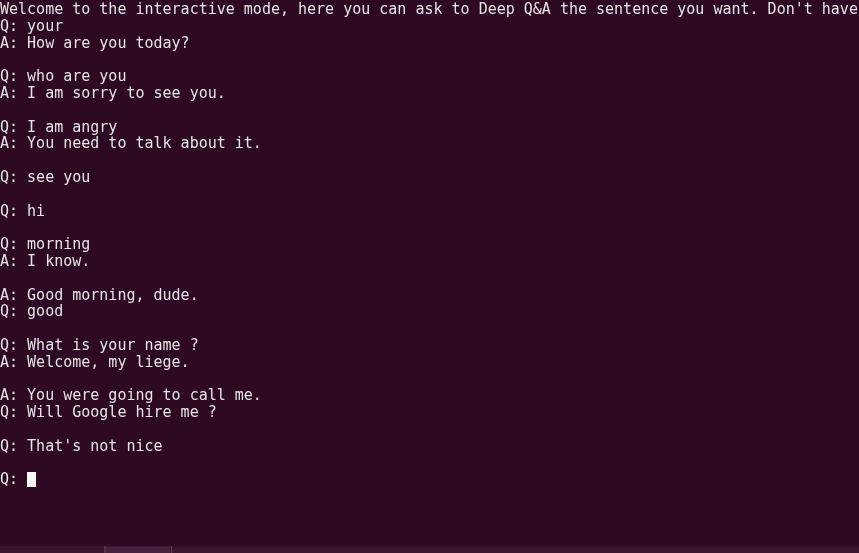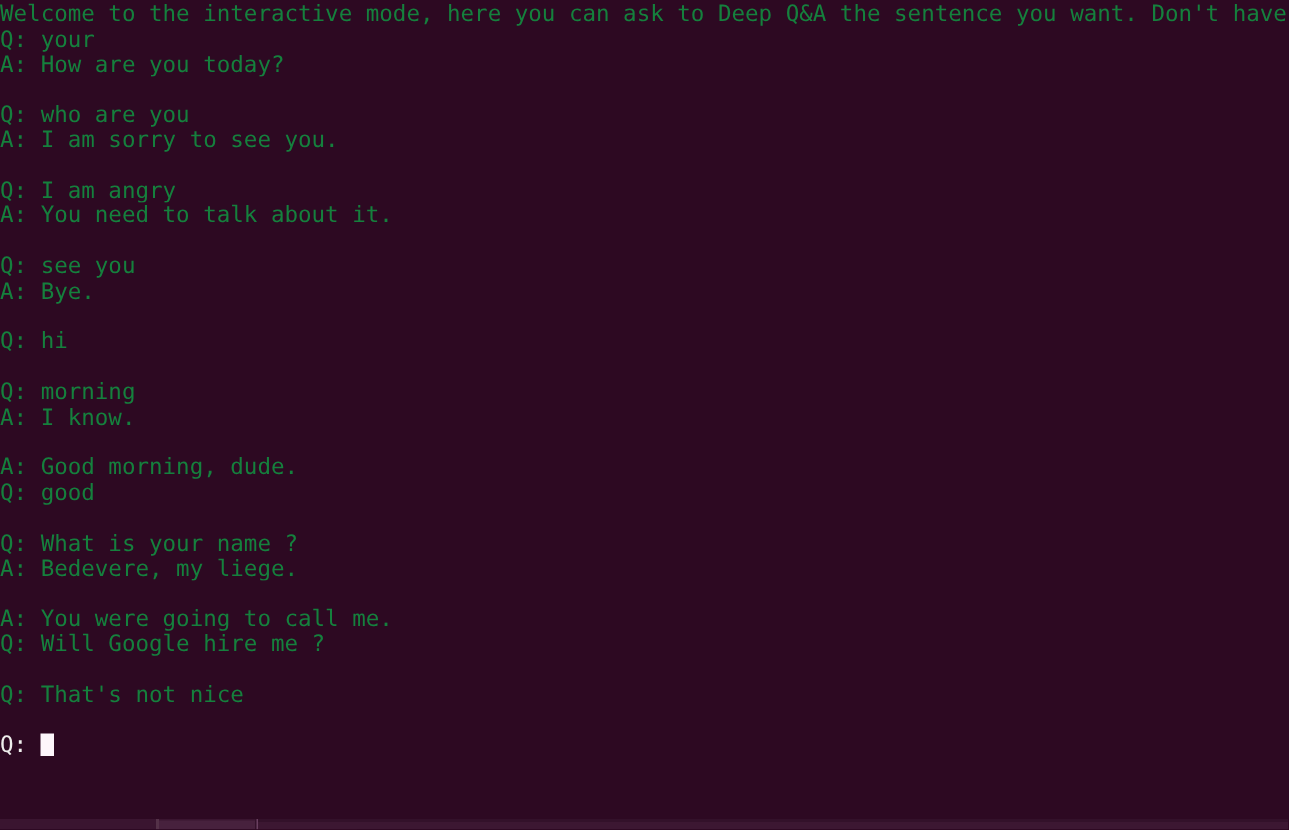--- a/index.html
+++ b/index.html
@@ -35,21 +35,21 @@
     left: 0;
     width: 859px;
     padding-top: 1px;
   }
 
   .line {
     white-space: pre;
     height: 16.8px;
     font-size: 15px;
     line-height: 16.8px;
-    color: #15803d;
+    color: #e5e5e5;
     overflow: hidden;
   }
 
   .line.blank {
     color: transparent;
   }
 
   .line.header {
     white-space: pre;
     overflow: hidden;
@@ -149,32 +149,31 @@
         <div class="line">Q: your</div>
         <div class="line">A: How are you today?</div>
         <div class="line blank"> </div>
         <div class="line">Q: who are you</div>
         <div class="line">A: I am sorry to see you.</div>
         <div class="line blank"> </div>
         <div class="line">Q: I am angry</div>
         <div class="line">A: You need to talk about it.</div>
         <div class="line blank"> </div>
         <div class="line">Q: see you</div>
-        <div class="line">A: Bye.</div>
         <div class="line blank"> </div>
         <div class="line">Q: hi</div>
         <div class="line blank"> </div>
         <div class="line">Q: morning</div>
         <div class="line">A: I know.</div>
         <div class="line blank"> </div>
         <div class="line">A: Good morning, dude.</div>
         <div class="line">Q: good</div>
         <div class="line blank"> </div>
         <div class="line">Q: What is your name ?</div>
-        <div class="line">A: Bedevere, my liege.</div>
+        <div class="line">A: Welcome, my liege.</div>
         <div class="line blank"> </div>
         <div class="line">A: You were going to call me.</div>
         <div class="line">Q: Will Google hire me ?</div>
         <div class="line blank"> </div>
         <div class="line">Q: That's not nice</div>
         <div class="line blank"> </div>
       </div>
 
     <div class="prompt-line"><span>Q: </span><span class="cursor-block"></span></div>
 

